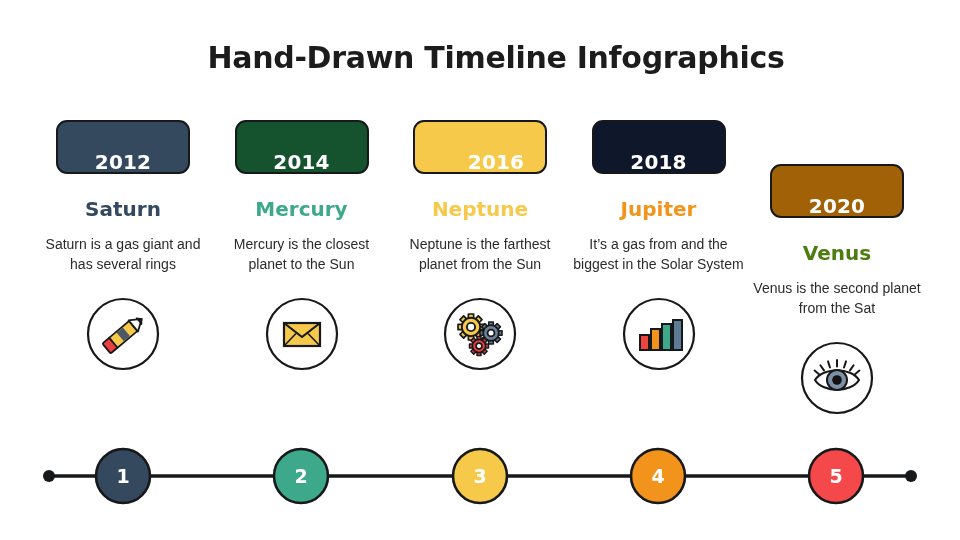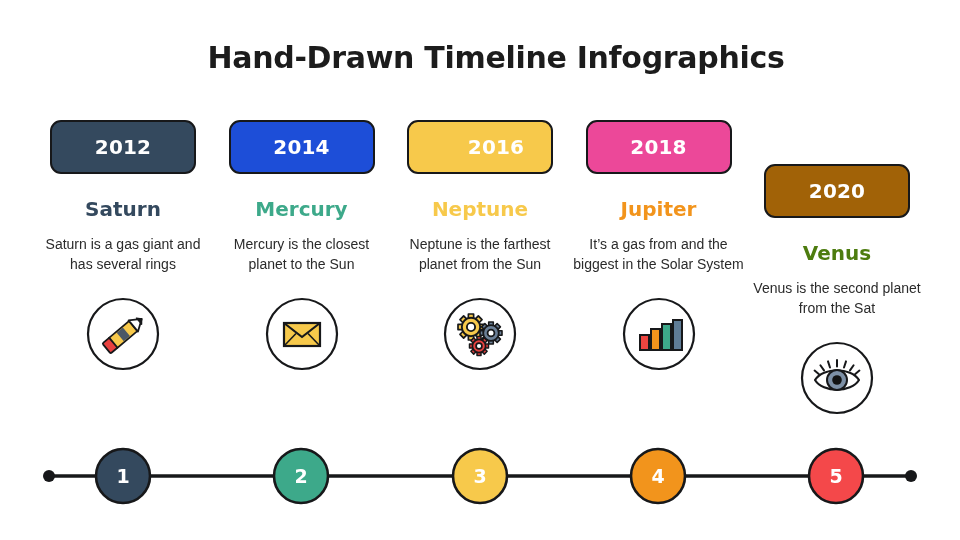--- a/index.html
+++ b/index.html
@@ -46,26 +46,26 @@
   }
   .col {
     width: 178px;
     display: flex;
     flex-direction: column;
     align-items: center;
   }
 
   
   .badge {
-    width: 146px;
+    width: 134px;
     height: 54px;
     border: 2.5px solid #17181a;
     border-radius: 11px;
     display: flex;
-    align-items: center;
+    align-items: flex-end;
     justify-content: center;
     box-sizing: border-box;
   }
   .badge-label {
     font-family: "DejaVu Sans", sans-serif;
     font-size: 20px;
     font-weight: bold;
     color: #ffffff;
     line-height: 1;
     letter-spacing: 0.2px;
@@ -140,21 +140,21 @@
             <rect x="25" y="32" width="26" height="13" fill="#f7c94b" stroke="#17181a" stroke-width="1.8"></rect>
             <rect x="34" y="33" width="8" height="11" fill="#4c5866" stroke="none"></rect>
             <path d="M51 31.2 L62 38.5 L51 45.8 Z" fill="#ffffff" stroke="#17181a" stroke-width="1.8" stroke-linejoin="round"></path>
             <path d="M58.5 34.4 L62 38.5 L58.5 42.6 Z" fill="#17181a" stroke="#17181a" stroke-width="1.2" stroke-linejoin="round"></path>
           </g>
         </svg>
       </div>
     </div>
 
     <div class="col">
-      <div class="badge" style="background:#1d4ed8;">
+      <div class="badge" style="background:#14532d;">
         <span class="badge-label">2014</span>
       </div>
       <div class="planet" style="color:#3da98a;">Mercury</div>
       <div class="desc">Mercury is the closest planet to the Sun</div>
       <div class="icon-wrap">
         <svg width="76" height="76" viewBox="0 0 76 76">
           <circle cx="38" cy="38" r="35" fill="#ffffff" stroke="#17181a" stroke-width="2.2"></circle>
           <rect x="20" y="27" width="36" height="23" fill="#f7c94b" stroke="#17181a" stroke-width="2.2"></rect>
           <path d="M20 27 L38 41 L56 27" fill="none" stroke="#17181a" stroke-width="2.2" stroke-linejoin="round"></path>
           <path d="M20 50 L32 37.5" fill="none" stroke="#17181a" stroke-width="1.6"></path>
@@ -215,21 +215,21 @@
               <rect x="5.1" y="-2" width="4.4" height="4" transform="rotate(45)"></rect>
             </g>
             <circle r="6.6" fill="#e8413f" stroke="#17181a" stroke-width="1.7"></circle>
             <circle r="2.9" fill="#ffffff" stroke="#17181a" stroke-width="1.7"></circle>
           </g>
         </svg>
       </div>
     </div>
 
     <div class="col">
-      <div class="badge" style="background:#ec4899;">
+      <div class="badge" style="background:#0f172a;">
         <span class="badge-label">2018</span>
       </div>
       <div class="planet" style="color:#f2941c;">Jupiter</div>
       <div class="desc">It’s a gas from and the biggest in the Solar System</div>
       <div class="icon-wrap">
         <svg width="76" height="76" viewBox="0 0 76 76">
           <circle cx="38" cy="38" r="35" fill="#ffffff" stroke="#17181a" stroke-width="2.2"></circle>
           <rect x="19" y="39" width="9" height="15" fill="#ee4540" stroke="#17181a" stroke-width="2"></rect>
           <rect x="30" y="33" width="9" height="21" fill="#f2941c" stroke="#17181a" stroke-width="2"></rect>
           <rect x="41" y="28" width="9" height="26" fill="#3da98a" stroke="#17181a" stroke-width="2"></rect>

